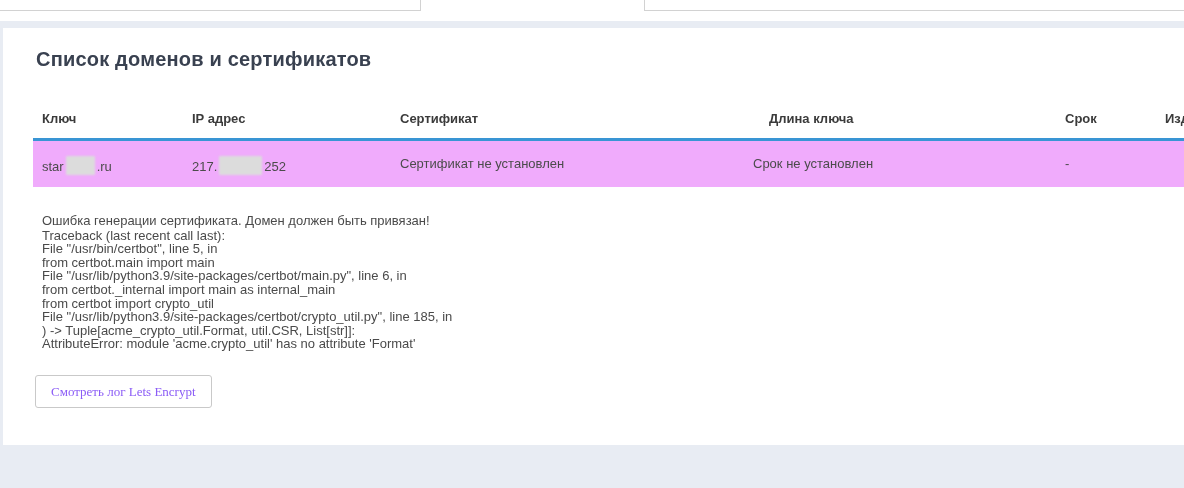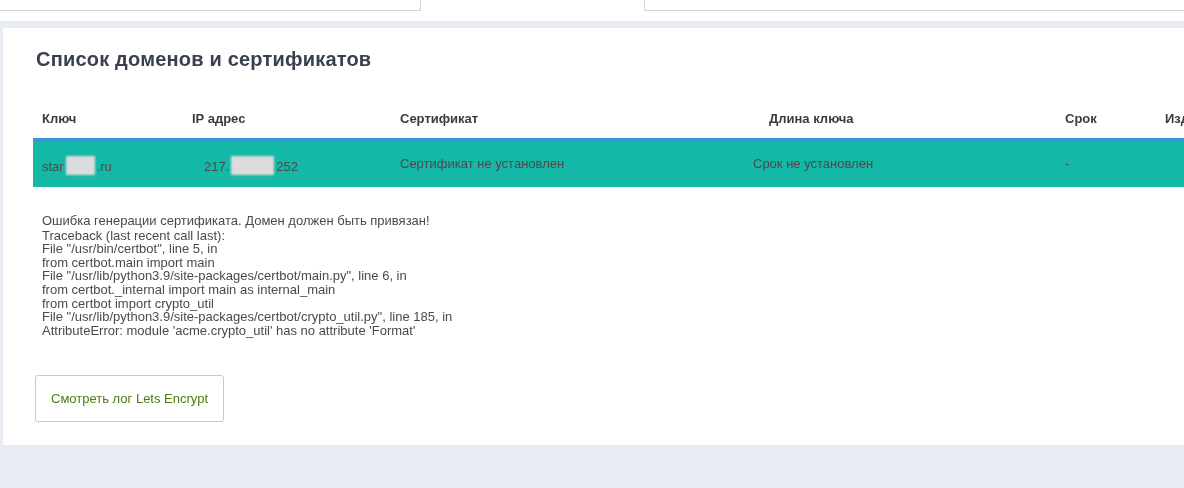--- a/index.html
+++ b/index.html
@@ -47,28 +47,28 @@
   .ch-term   { left: 1062px; }
   .ch-issuer { left: 1162px; }
 
   .header-underline {
     position: absolute; left: 30px; top: 110px; width: 1151px; height: 3px;
     background: #3995d4;
   }
 
   .table-row {
     position: absolute; left: 30px; top: 113px; width: 1151px; height: 46px;
-    background: #14b8a6; cursor: pointer;
+    background: #f0abfc; cursor: pointer;
   }
   .cell {
     position: absolute; top: 15px;
     font-size: 13px; color: #4b4b4b; white-space: nowrap;
   }
   .cell-domain { left: 9px; }
-  .cell-ip     { left: 171px; }
+  .cell-ip     { left: 159px; }
   .cell-cert   { left: 367px; }
   .cell-keylen { left: 720px; }
   .cell-term   { left: 1032px; }
 
   .censor {
     display: inline-block; vertical-align: -4px;
     background: #dcdcdc; height: 19px; border-radius: 1px;
     filter: blur(1.2px); margin: 0 2px;
   }
   .censor.domain { width: 29px; }
@@ -76,24 +76,24 @@
 
   .traceback {
     position: absolute; left: 39px; top: 167px;
     font-size: 13px; line-height: 13.6px; color: #4a4a4a;
     white-space: nowrap;
   }
   .traceback .tb-line.first { margin-bottom: 1px; margin-top: 19px; }
 
   .log-button {
     position: absolute; left: 32px; top: 347px;
-    height: 47px; padding: 0 15px;
+    height: 33px; padding: 0 15px;
     background: #ffffff; border: 1px solid #c9c9c9; border-radius: 3px;
-    font-family: Liberation Sans, sans-serif;
-    font-size: 13px; color: #4d7c0f; cursor: pointer;
+    font-family: Liberation Serif, serif;
+    font-size: 13px; color: #8b5cf6; cursor: pointer;
   }
 </style>
 </head>
 <body>
 
 <div class="tabstrip">
   <div class="tab-hline left"></div>
   <div class="tab-hline right"></div>
   <div class="tab-vline v1"></div>
   <div class="tab-vline v2"></div>
@@ -122,18 +122,19 @@
 
   <div class="traceback">
     <div class="tb-line first">Ошибка генерации сертификата. Домен должен быть привязан!</div>
     <div class="tb-line">Traceback (last recent call last):</div>
     <div class="tb-line">File "/usr/bin/certbot", line 5, in</div>
     <div class="tb-line">from certbot.main import main</div>
     <div class="tb-line">File "/usr/lib/python3.9/site-packages/certbot/main.py", line 6, in</div>
     <div class="tb-line">from certbot._internal import main as internal_main</div>
     <div class="tb-line">from certbot import crypto_util</div>
     <div class="tb-line">File "/usr/lib/python3.9/site-packages/certbot/crypto_util.py", line 185, in</div>
+    <div class="tb-line">) -&gt; Tuple[acme_crypto_util.Format, util.CSR, List[str]]:</div>
     <div class="tb-line">AttributeError: module 'acme.crypto_util' has no attribute 'Format'</div>
   </div>
 
   <button class="log-button">Смотреть лог Lets Encrypt</button>
 
 </div>
 
 </body></html>

